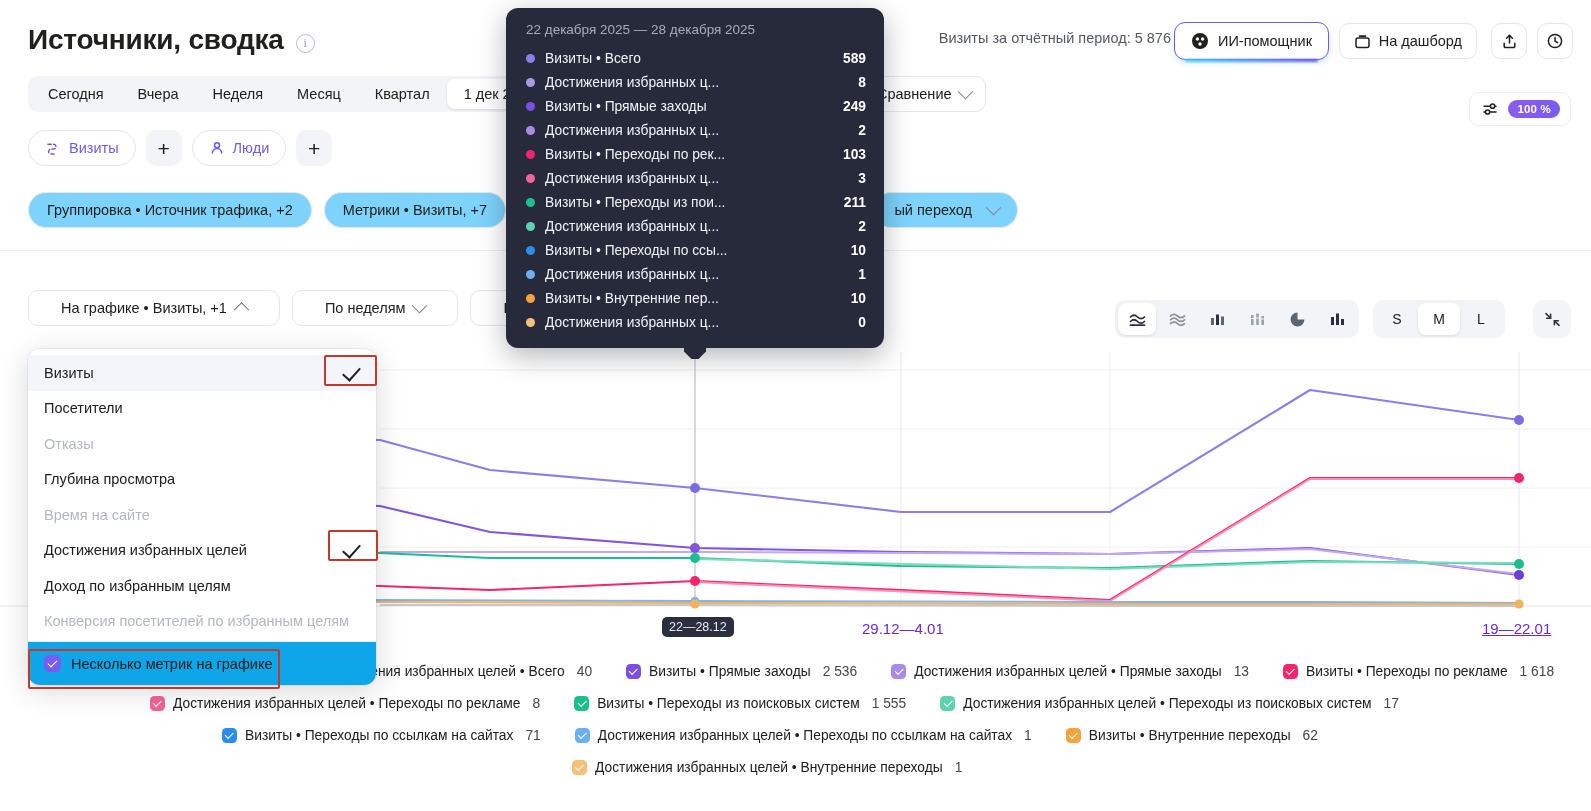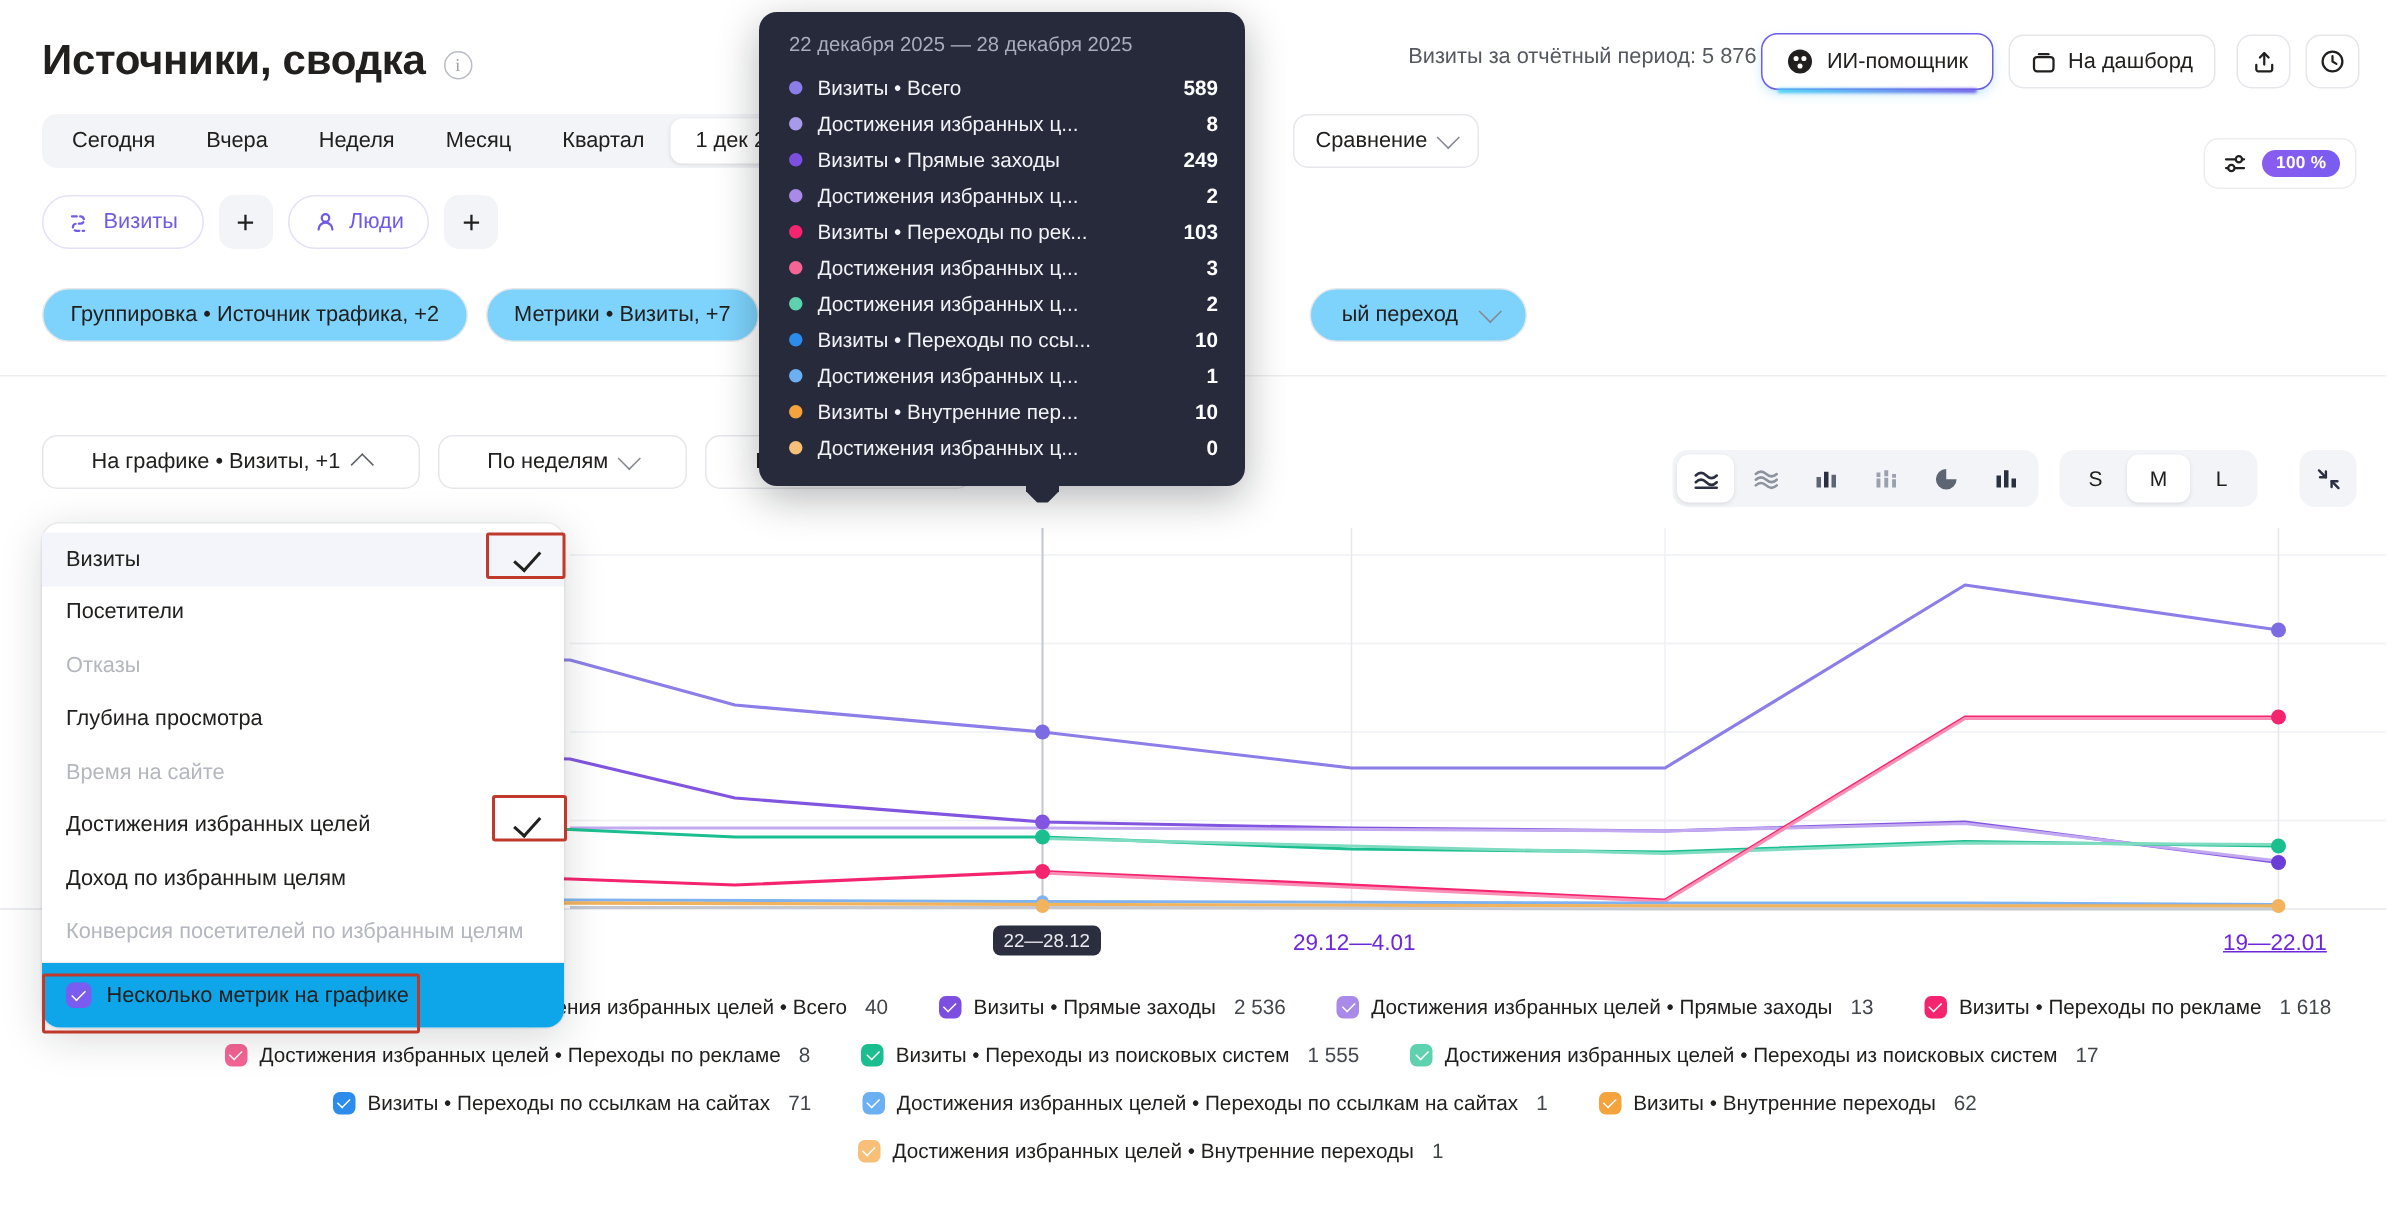--- a/index.html
+++ b/index.html
@@ -166,21 +166,21 @@
   .cbox {
     width:17px;height:17px;border-radius:5px;background:#7a5cf0;position:relative;flex:none;
   }
   .cbox::after{
     content:""; position:absolute; left:4px; top:4.5px; width:8px;height:4.3px;
     border-left:1.9px solid #fff;border-bottom:1.9px solid #fff;transform:rotate(-45deg);
   }
 
   
   .tooltip {
-    position:absolute; left:506px; top:8px; width:324px; background:#262a3b; border-radius:12px;
+    position:absolute; left:506px; top:8px; width:378px; background:#262a3b; border-radius:12px;
     padding:14px 18px 14px 20px; z-index:70; color:#fff;
     box-shadow:0 8px 28px rgba(10,12,20,.30);
   }
   .tt-title { font-size:13.5px; color:#a8acbb; margin-bottom:9px; }
   .tt-row { display:flex; align-items:center; height:24px; font-size:13.8px; }
   .tt-dot { width:9px;height:9px;border-radius:50%; flex:none; margin-right:10px; }
   .tt-name { flex:1; white-space:nowrap; overflow:hidden; text-overflow:ellipsis; color:#f2f3f7; }
   .tt-val { margin-left:12px; font-weight:600; color:#fff; }
   .tt-arrow {
     position:absolute; left:178px; bottom:-11px; width:22px;height:12px; overflow:hidden;
@@ -504,20 +504,25 @@
         <span class="tt-dot" style="background:#f4246e"></span>
         <span class="tt-name">Визиты • Переходы по рек...</span>
         <span class="tt-val">103</span>
       </div>
       <div class="tt-row">
         <span class="tt-dot" style="background:#f46494"></span>
         <span class="tt-name">Достижения избранных ц...</span>
         <span class="tt-val">3</span>
       </div>
       <div class="tt-row">
+        <span class="tt-dot" style="background:#1bbf8f"></span>
+        <span class="tt-name">Визиты • Переходы из пои...</span>
+        <span class="tt-val">211</span>
+      </div>
+      <div class="tt-row">
         <span class="tt-dot" style="background:#5ed2ae"></span>
         <span class="tt-name">Достижения избранных ц...</span>
         <span class="tt-val">2</span>
       </div>
       <div class="tt-row">
         <span class="tt-dot" style="background:#2b8ceb"></span>
         <span class="tt-name">Визиты • Переходы по ссы...</span>
         <span class="tt-val">10</span>
       </div>
       <div class="tt-row">

